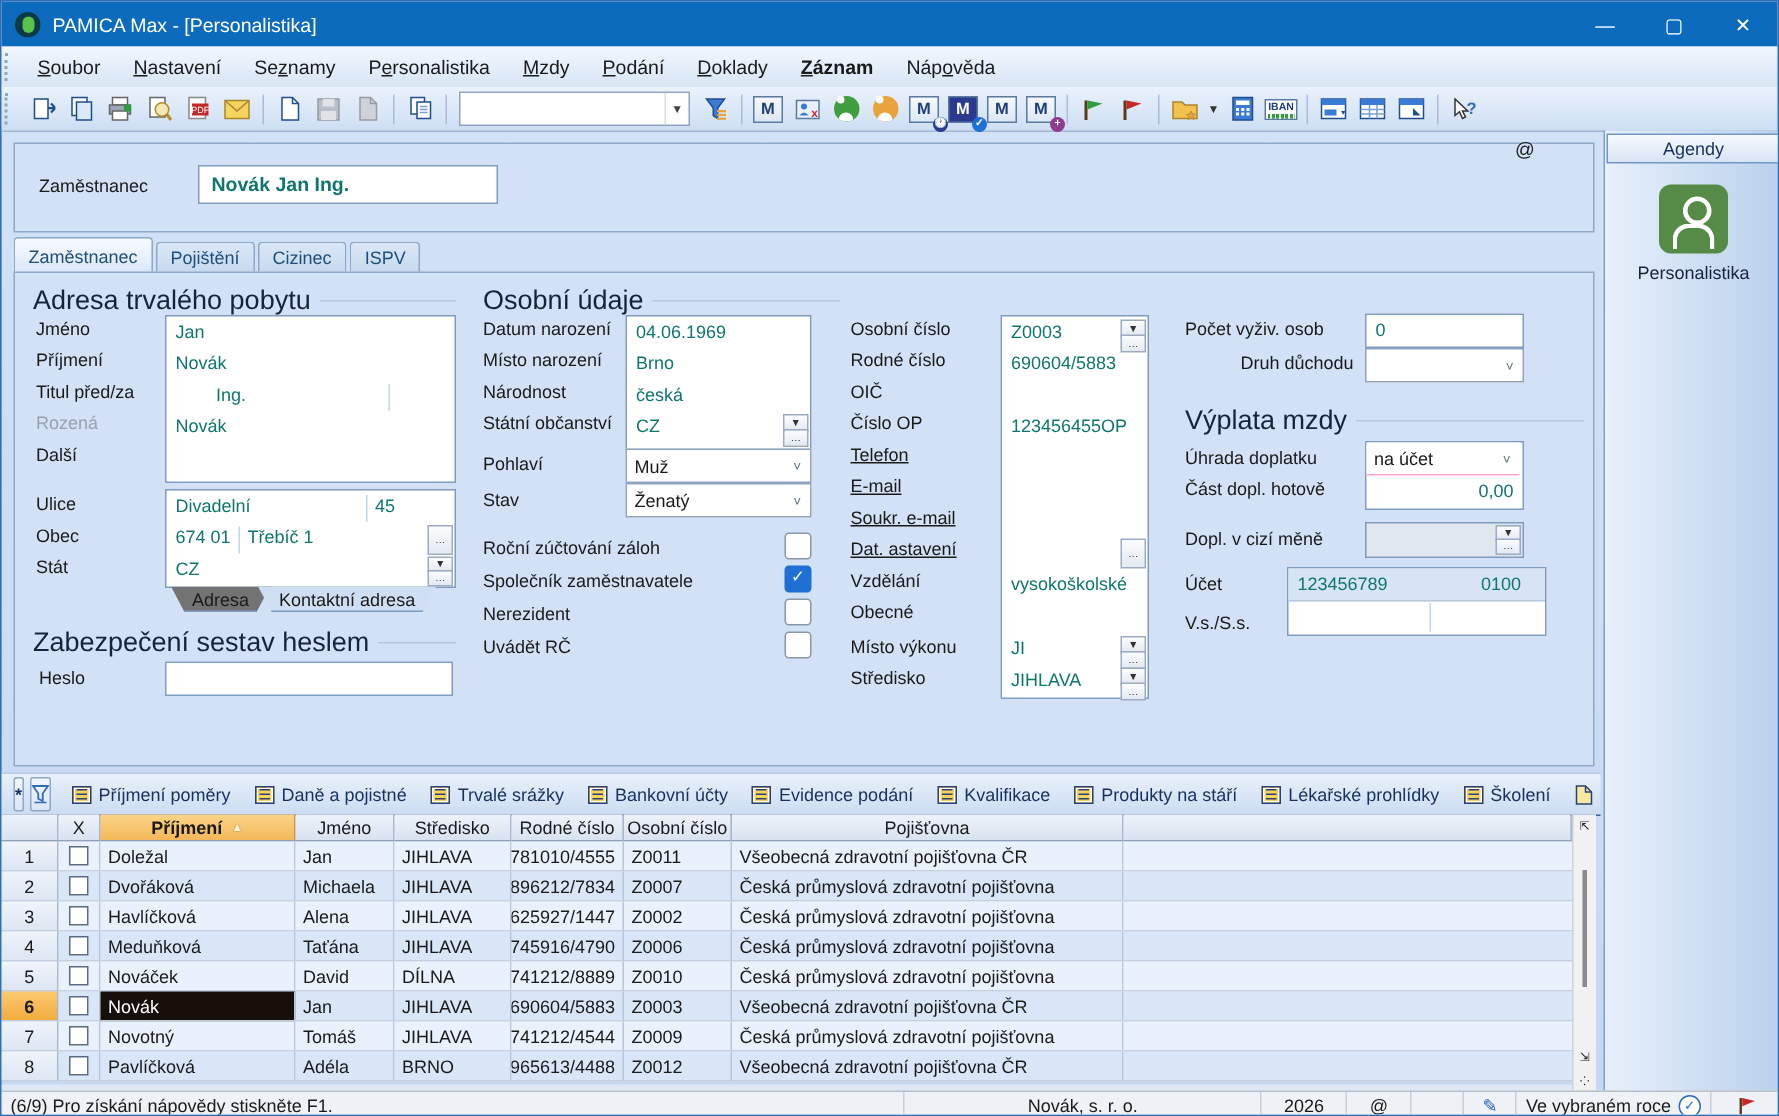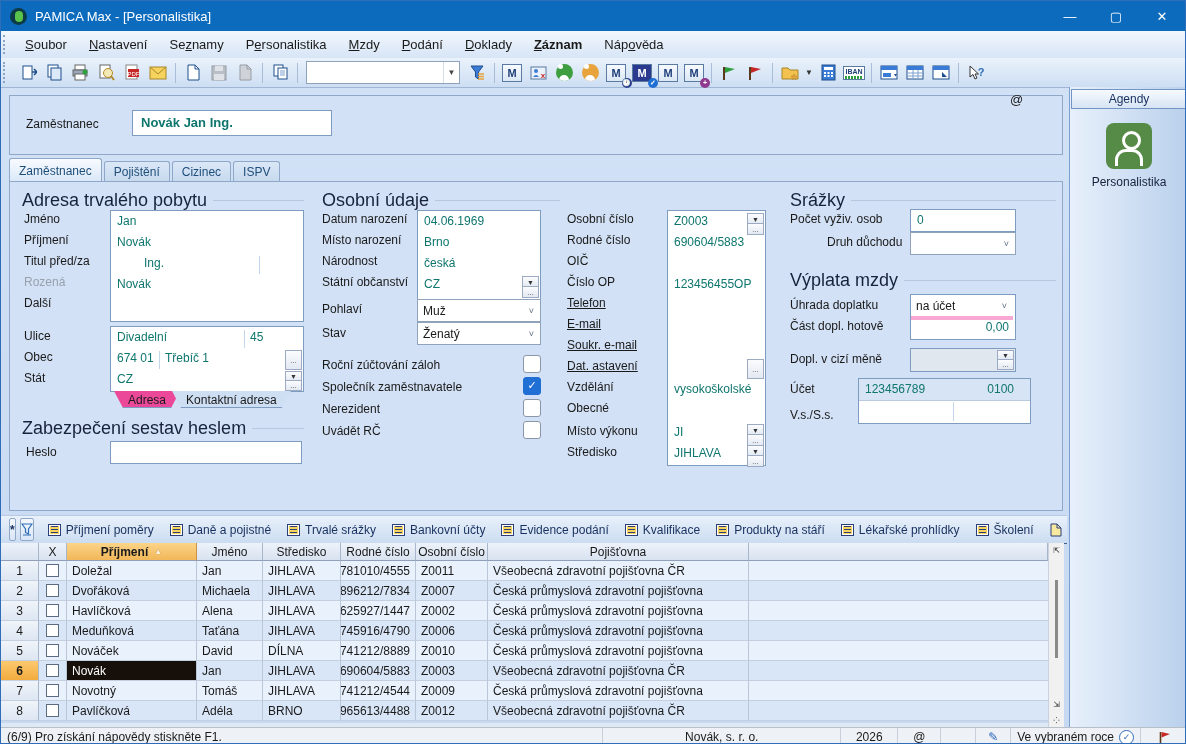--- a/index.html
+++ b/index.html
@@ -63,21 +63,21 @@
   
   .tabs{position:absolute;left:8px;top:158px;display:flex;align-items:flex-end;height:23px;gap:2px;}
   .tab{height:20px;padding:0 9px;display:flex;align-items:center;border:1px solid #8fa8c8;border-bottom:none;
     border-radius:3px 3px 0 0;background:linear-gradient(180deg,#dae7f7,#c7d9ee);color:#1f4e79;}
   .tab.act{height:23px;background:linear-gradient(180deg,#f8fbff,#d9e7f8);font-weight:normal;}
   
   .strap{position:absolute;height:17px;display:flex;}
   .strapt{height:17px;padding:0 14px;margin-right:-8px;display:flex;align-items:center;justify-content:center;
     background:#cfdff3;clip-path:polygon(0 0,100% 0,calc(100% - 9px) 100%,9px 100%);
     box-shadow:inset 0 -1px 0 #7e9cc0;font-size:12px;}
-  .strapt.on{background:#ec4899;}
+  .strapt.on{background:#737373;}
   
   .btabs{position:absolute;left:0;top:514px;width:1066px;height:27px;
     background:linear-gradient(180deg,#e9f1fb,#cbdcf1);border-top:1px solid #b9cbe2;border-bottom:1px solid #3d5d8a;
     display:flex;align-items:center;}
   .btn3d{height:21px;border:1px solid #8fa8c8;background:linear-gradient(180deg,#f4f8fd,#d9e6f6);
     display:flex;align-items:center;justify-content:center;border-radius:2px;}
   .btab{display:flex;align-items:center;gap:5px;padding:0 8px;height:21px;color:#17305e;white-space:nowrap;}
   .bsep{width:1px;height:18px;background:#9db3cf;}
   .listic{width:13px;height:12px;border:1px solid #2c3f77;background:#f6d35c;
     box-shadow:inset 0 0 0 1px #fff;display:flex;flex-direction:column;justify-content:space-evenly;padding:0 2px;box-sizing:border-box;}
@@ -510,39 +510,36 @@
       <span class="fval" style="left:6px;top:171px;">vysokoškolské</span>
       <span class="fval" style="left:6px;top:192px;"></span>
       <span class="fval" style="left:6px;top:214px;">JI</span>
       <span class="mini" style="right:1px;top:213px;height:10px;">▼</span>
       <span class="mini" style="right:1px;top:223px;height:10px;">…</span>
       <span class="fval" style="left:6px;top:235px;">JIHLAVA</span>
       <span class="mini" style="right:1px;top:234px;height:10px;">▼</span>
       <span class="mini" style="right:1px;top:244px;height:10px;">…</span>
     </div>
 
-    <div class="gcap" style="left:780px;top:8px;width:266px;">
-        <span>Srážky</span>
-      </div>
     <span class="lbl" style="left:780px;top:30px;">Počet vyživ. osob</span>
     <div class="wbox" style="left:900px;top:27px;width:104px;height:21px;">
       <span class="fval" style="left:6px;top:3px;">0</span>
     </div>
     <span class="lbl" style="left:780px;top:53px;margin-left:37px;">Druh důchodu</span>
     <div class="sel" style="left:900px;top:50px;width:104px;height:21px;">
       <span class="val"></span>
       <span class="arr">˅</span>
     </div>
     <div class="gcap" style="left:780px;top:88px;width:266px;">
         <span>Výplata mzdy</span>
       </div>
     <span class="lbl" style="left:780px;top:116px;">Úhrada doplatku</span>
     <span class="lbl" style="left:780px;top:137px;">Část dopl. hotově</span>
     <div class="wbox" style="left:900px;top:112px;width:104px;height:44px;">
-      <div class="sel" style="left:0;top:0;width:102px;height:21px;border:none;border-bottom:4px solid #f9a8d4;">
+      <div class="sel" style="left:0;top:0;width:102px;height:21px;border:none;border-bottom:1px solid #f9a8d4;">
         <span class="val">na účet</span>
         <span class="arr">˅</span>
       </div>
       <span class="fval" style="right:6px;top:25px;">0,00</span>
     </div>
     <span class="lbl" style="left:780px;top:170px;">Dopl. v cizí měně</span>
     <div class="wbox" style="left:900px;top:166px;width:104px;height:22px;background:#e1e7ee;">
       <span class="fval" style="left:6px;top:3px;"></span>
       <span class="mini" style="right:1px;top:1px;height:9px;">▼</span>
       <span class="mini" style="right:1px;top:10px;height:9px;">…</span>

